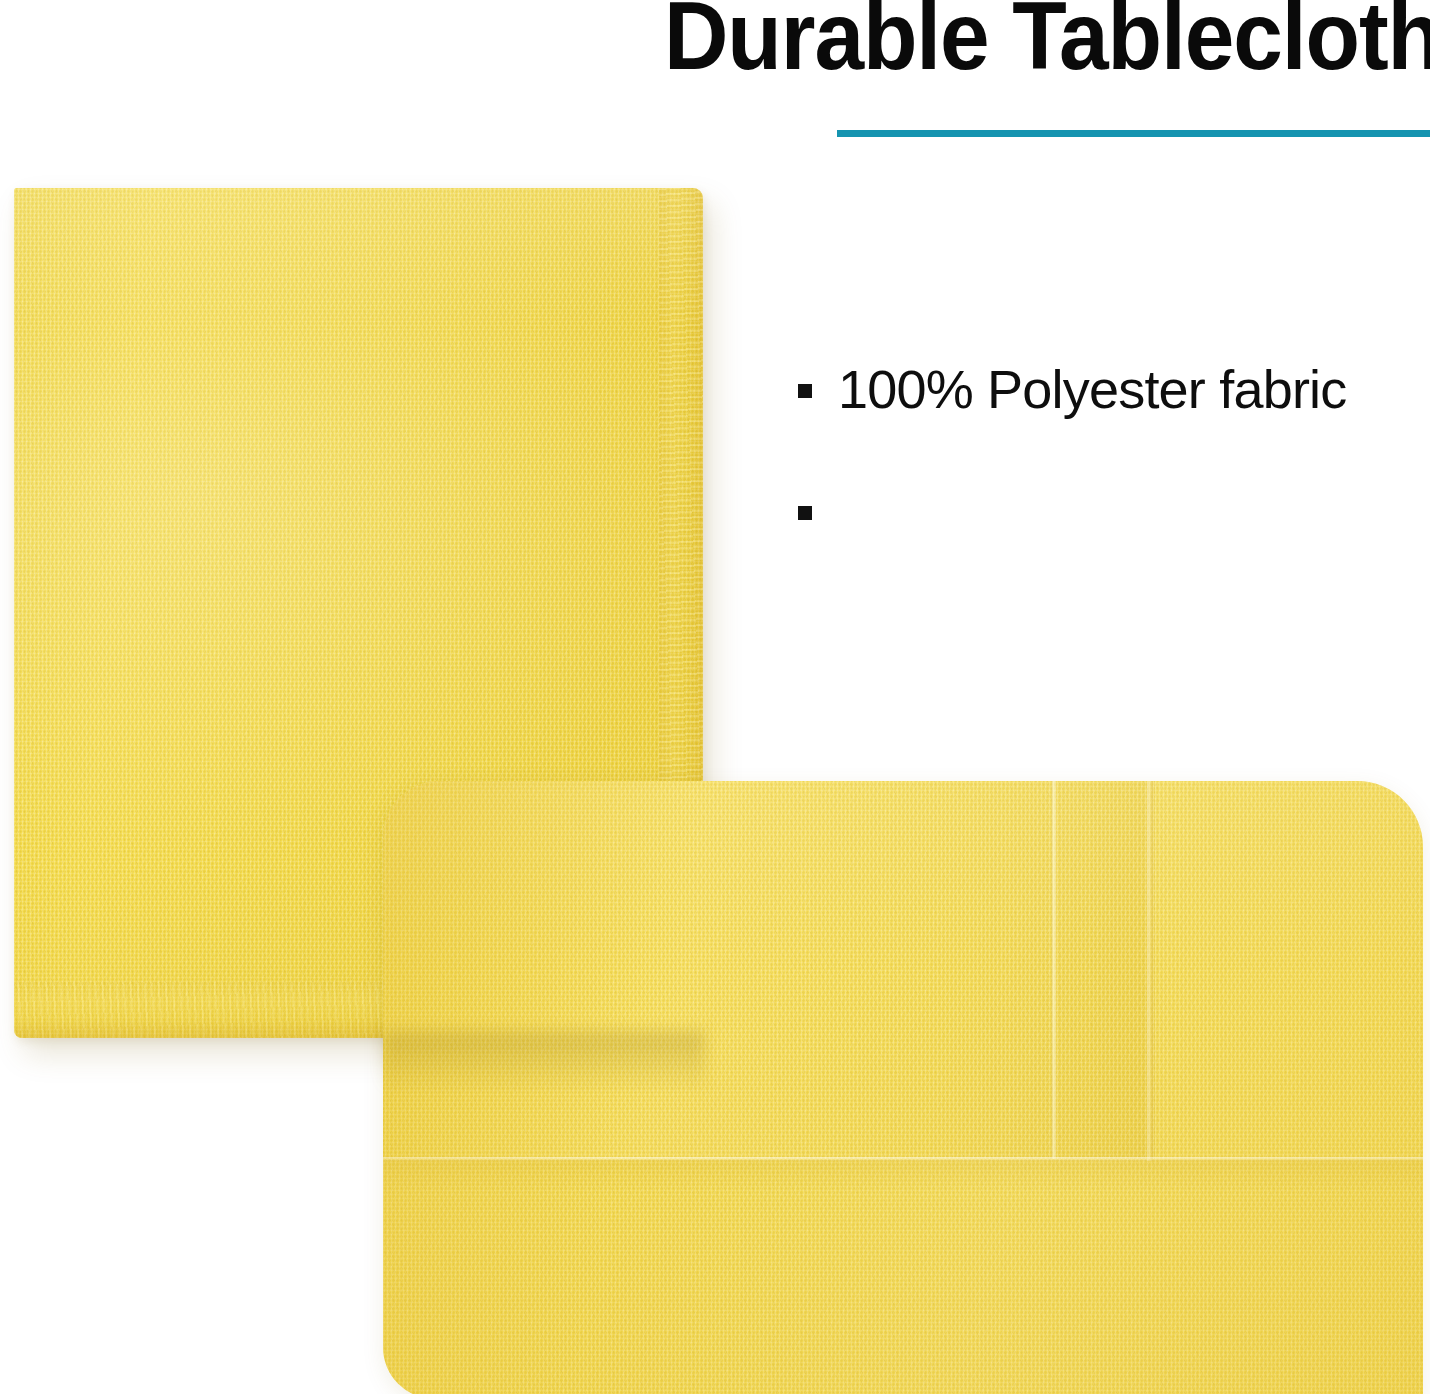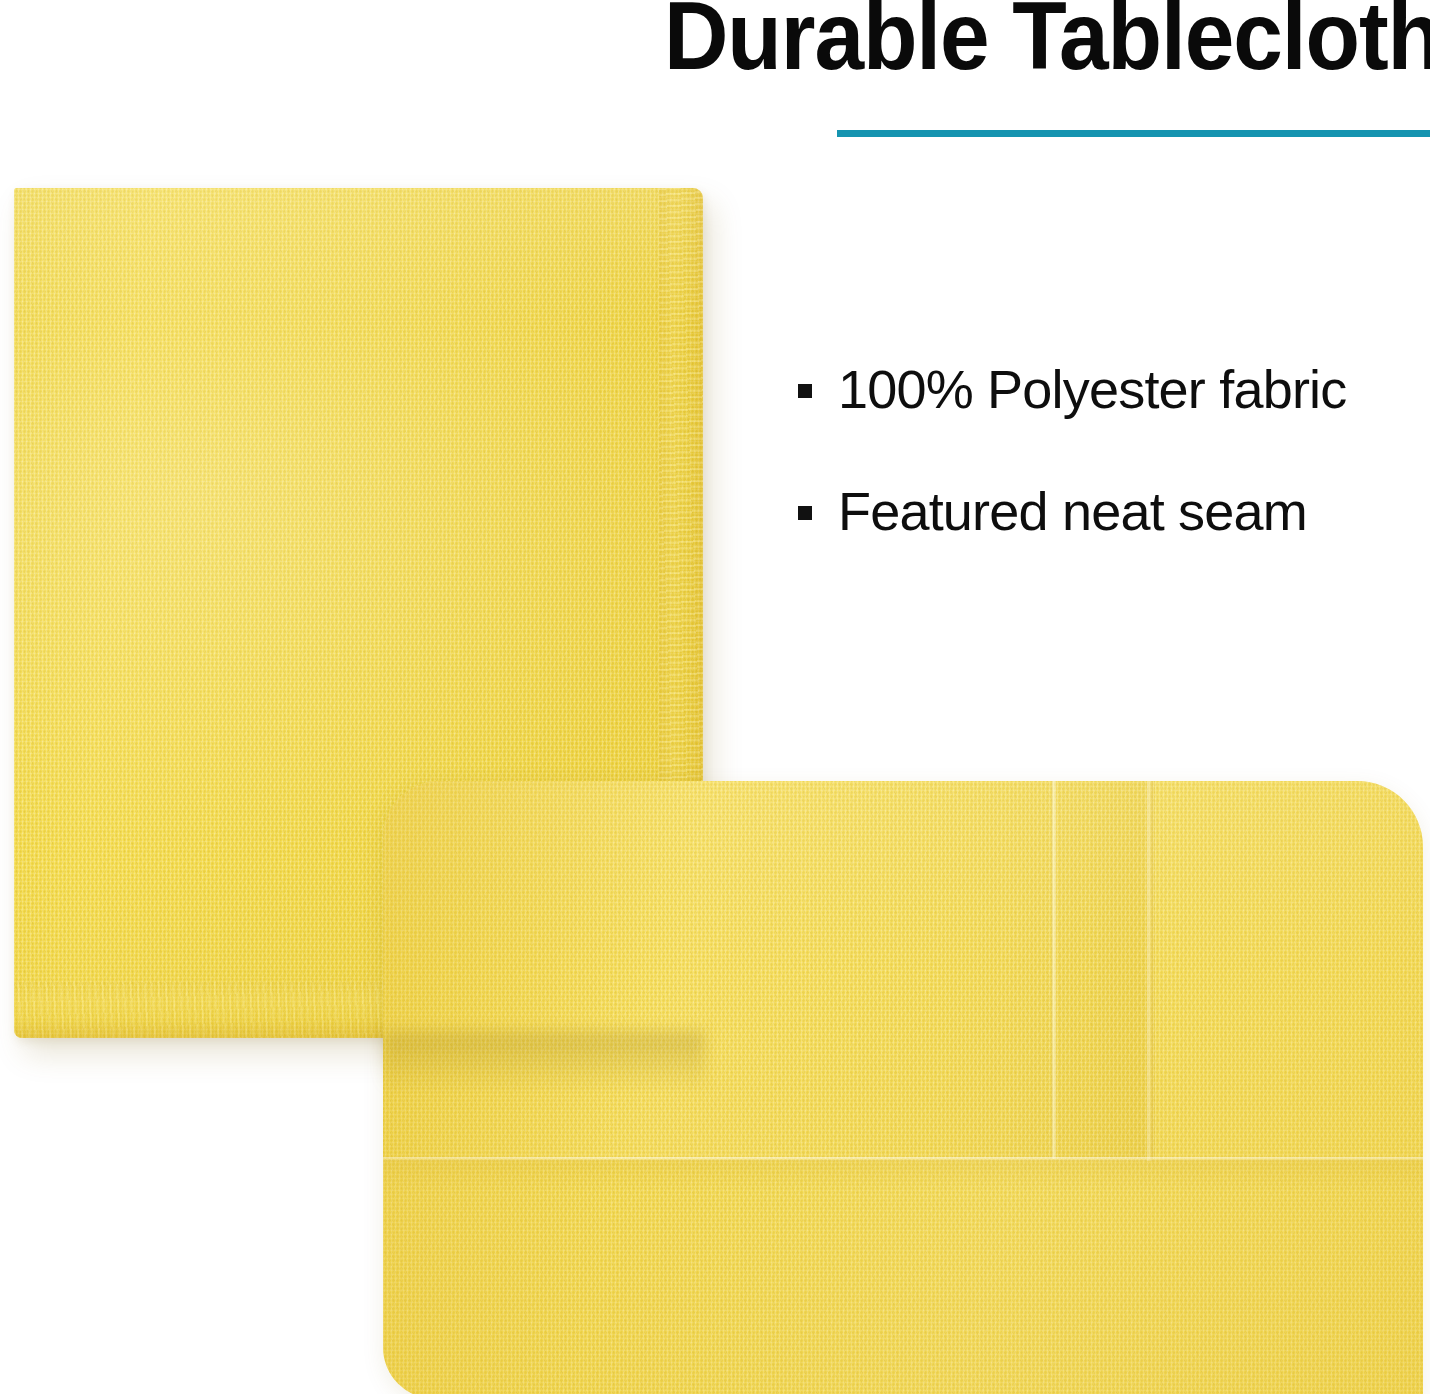--- a/index.html
+++ b/index.html
@@ -346,17 +346,16 @@
     <div class="headline-rule"></div>
   </div>
 
   <ul class="features">
     <li class="feature-item">
       <span class="feature-bullet"></span>
       <span>100% Polyester fabric</span>
     </li>
     <li class="feature-item">
       <span class="feature-bullet"></span>
-      <span>Featured neat seam</span>
     </li>
   </ul>
 
 </div>
 
 </body></html>

